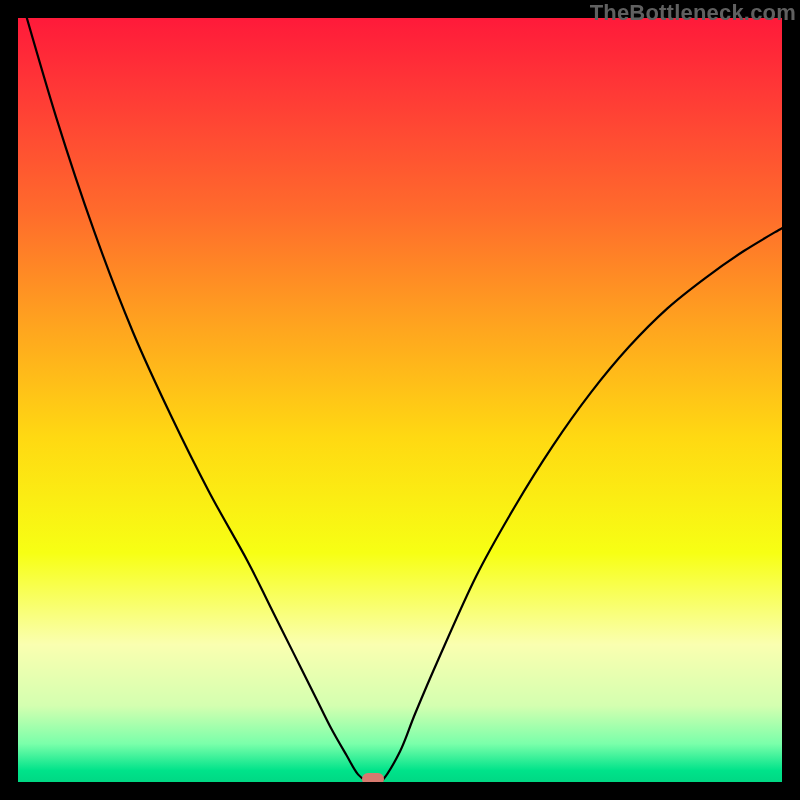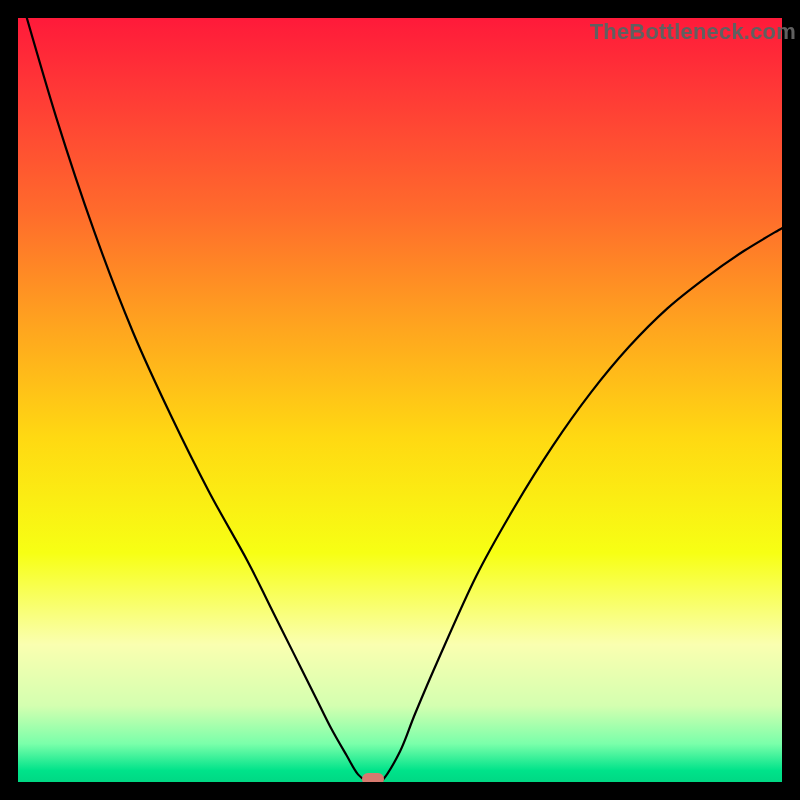--- a/index.html
+++ b/index.html
@@ -27,21 +27,20 @@
   .watermark {
     position: absolute;
     top: 0;
     right: 4px;
     font-family: Arial, Helvetica, sans-serif;
     font-size: 22px;
     font-weight: 600;
     color: #606060;
     letter-spacing: 0.2px;
     user-select: none;
-    margin-top: 19px;
   }
   .bg-gradient {
     position: absolute;
     inset: 0;
     width: 100%;
     height: 100%;
   }
   .curve-layer {
     position: absolute;
     inset: 0;

